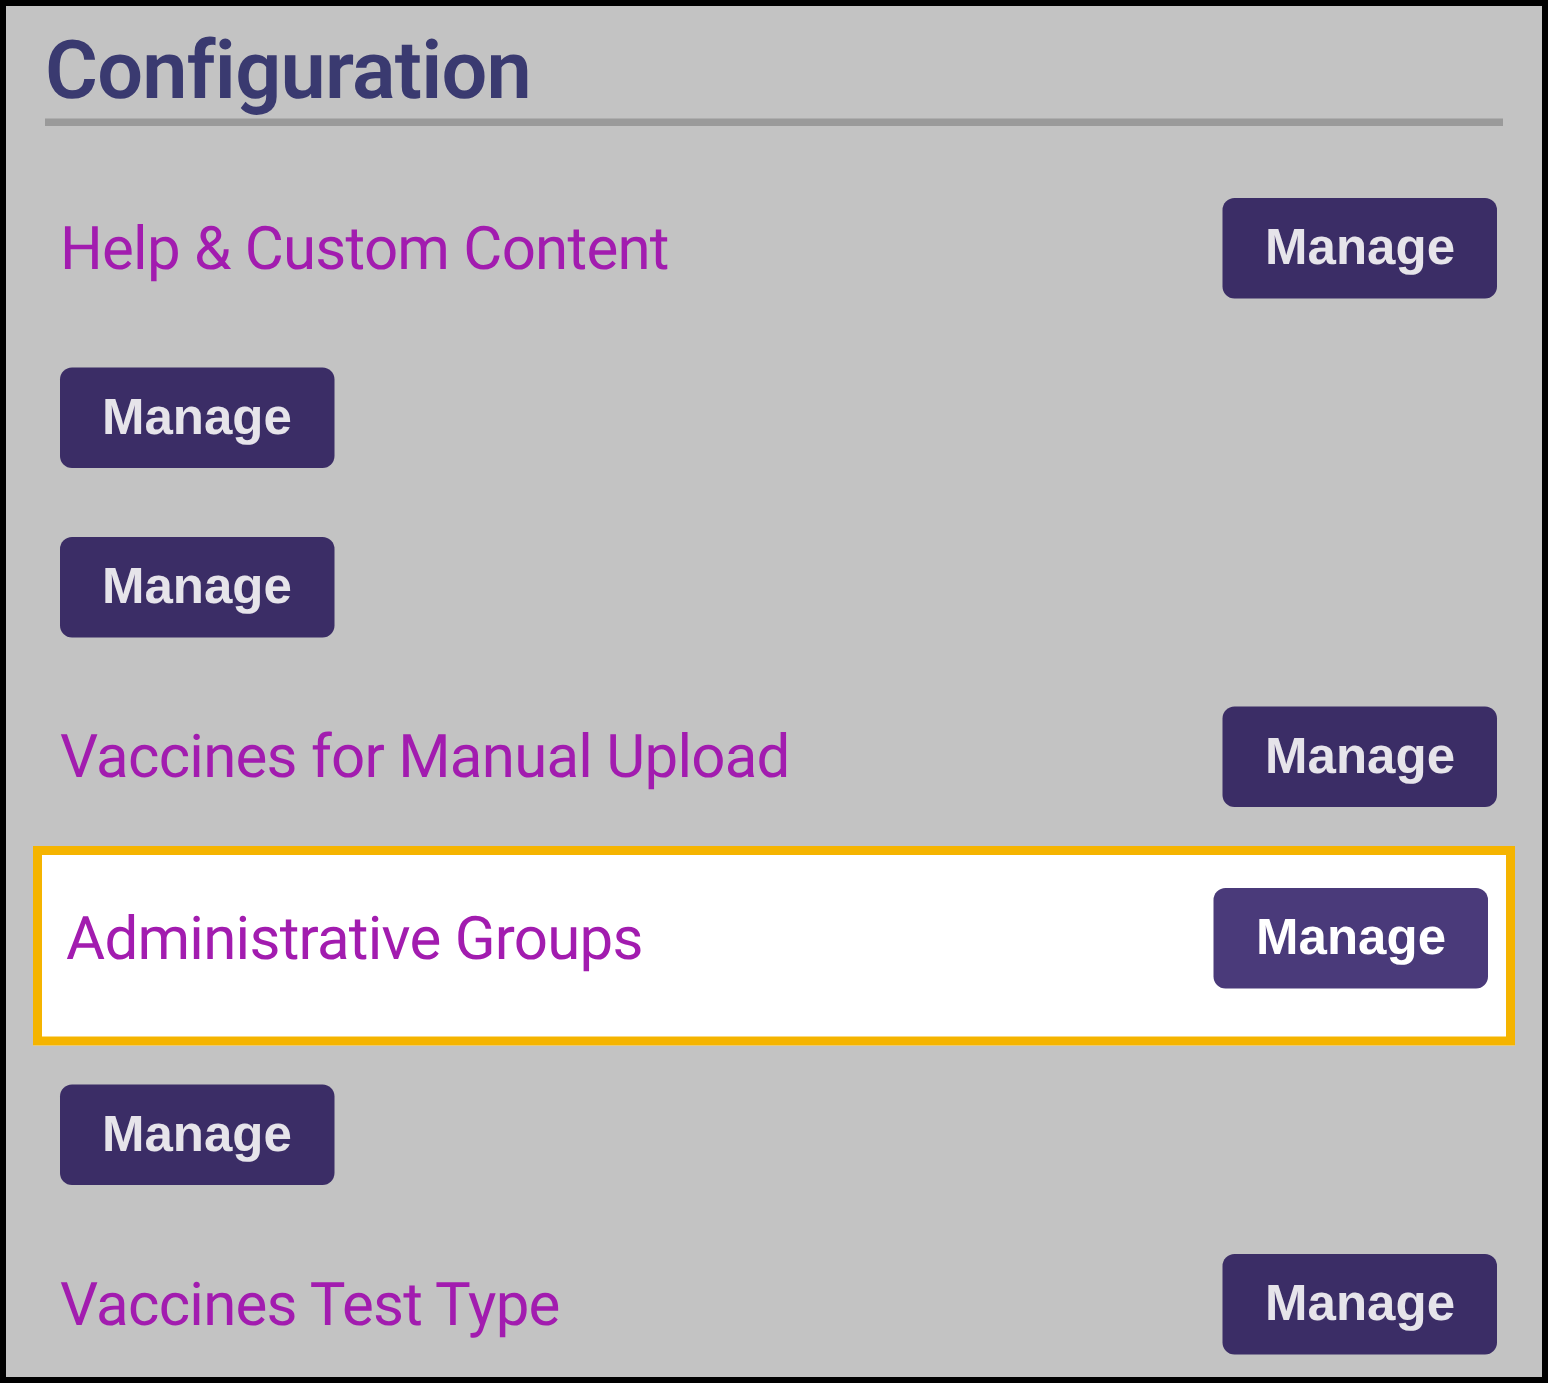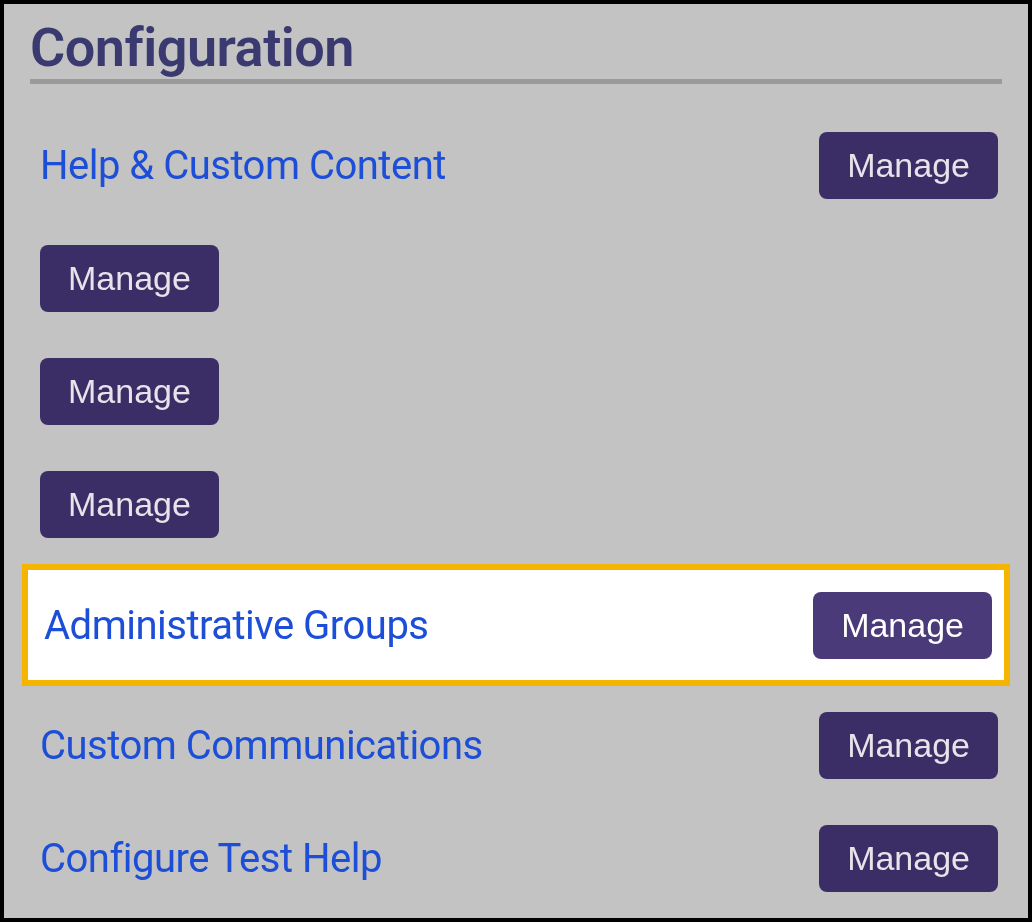--- a/index.html
+++ b/index.html
@@ -38,34 +38,34 @@
     }
     .config-row {
       display: flex;
       align-items: center;
       justify-content: space-between;
       padding: 2px 4px 2px 10px;
     }
     .config-row.highlighted {
       background: #ffffff;
       border: 6px solid #f5b400;
-      padding: 22px 12px 21px 16px;
+      padding: 22px 12px 32px 16px;
       margin: -18px -8px;
     }
     .config-label {
-      color: #1d4ed8;
+      color: #a21caf;
       font-size: 40px;
       font-weight: 400;
       letter-spacing: -0.5px;
     }
     .manage-button {
       background: #3b2d66;
       color: #e6e4ea;
       font-size: 34px;
-      font-weight: 400;
+      font-weight: 700;
       border: none;
       border-radius: 8px;
       padding: 14px 28px;
       cursor: pointer;
       min-width: 168px;
       text-align: center;
     }
     .config-row.highlighted .manage-button {
       background: #4a3a7a;
       color: #ffffff;
@@ -87,32 +87,32 @@
 
     <div class="config-row">
       <button class="manage-button">Manage</button>
     </div>
 
     <div class="config-row">
       <button class="manage-button">Manage</button>
     </div>
 
     <div class="config-row">
+      <span class="config-label">Vaccines for Manual Upload</span>
       <button class="manage-button">Manage</button>
     </div>
 
     <div class="config-row highlighted">
       <span class="config-label">Administrative Groups</span>
       <button class="manage-button">Manage</button>
     </div>
 
     <div class="config-row">
-      <span class="config-label">Custom Communications</span>
       <button class="manage-button">Manage</button>
     </div>
 
     <div class="config-row">
-      <span class="config-label">Configure Test Help</span>
+      <span class="config-label">Vaccines Test Type</span>
       <button class="manage-button">Manage</button>
     </div>
 
   </div>
 </div>
 
 </body></html>

